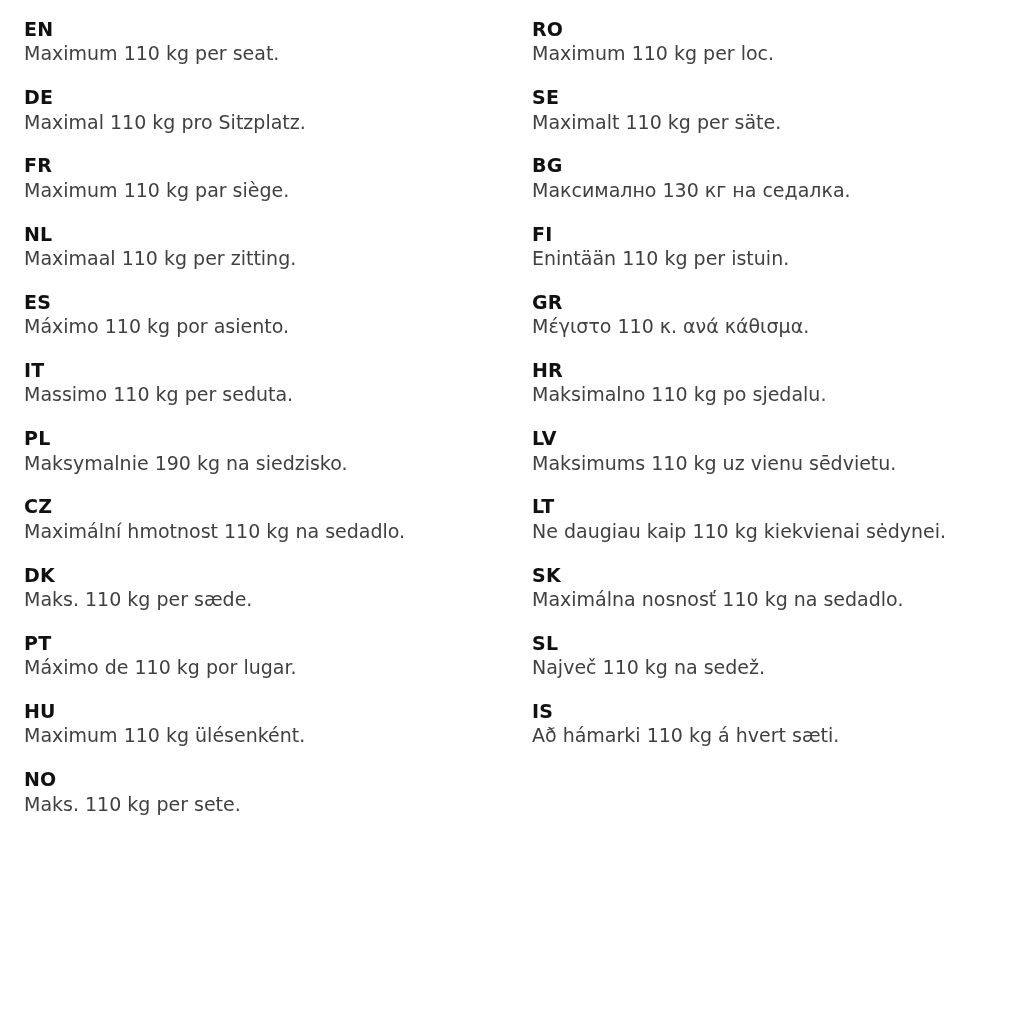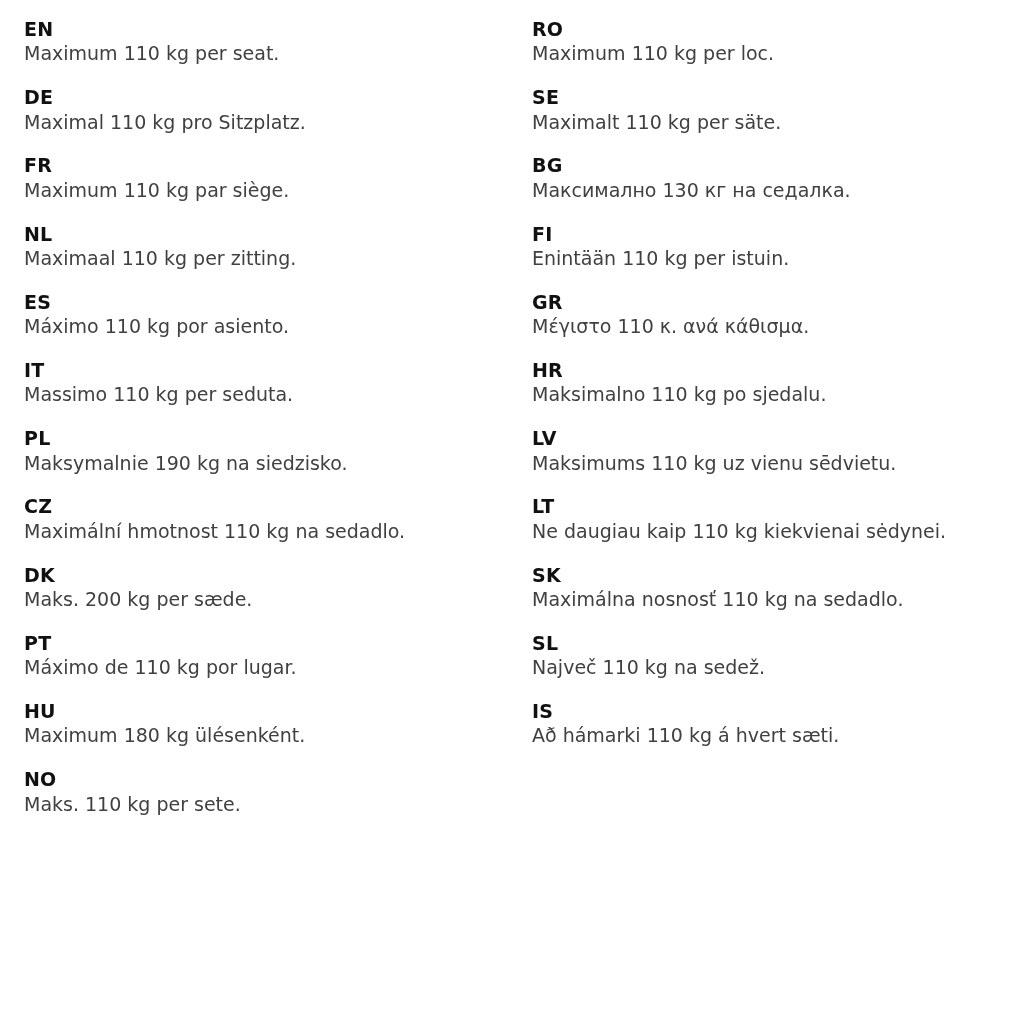--- a/index.html
+++ b/index.html
@@ -90,29 +90,29 @@
     <div class="entry">
       <div class="lang-code">PL</div>
       <div class="lang-text">Maksymalnie 190 kg na siedzisko.</div>
     </div>
     <div class="entry">
       <div class="lang-code">CZ</div>
       <div class="lang-text">Maximální hmotnost 110 kg na sedadlo.</div>
     </div>
     <div class="entry">
       <div class="lang-code">DK</div>
-      <div class="lang-text">Maks. 200 kg per sæde.</div>
+      <div class="lang-text">Maks. 110 kg per sæde.</div>
     </div>
     <div class="entry">
       <div class="lang-code">PT</div>
       <div class="lang-text">Máximo de 110 kg por lugar.</div>
     </div>
     <div class="entry">
       <div class="lang-code">HU</div>
-      <div class="lang-text">Maximum 180 kg ülésenként.</div>
+      <div class="lang-text">Maximum 110 kg ülésenként.</div>
     </div>
     <div class="entry">
       <div class="lang-code">NO</div>
       <div class="lang-text">Maks. 110 kg per sete.</div>
     </div>
   </div>
 
   <div class="column right">
     <div class="entry">
       <div class="lang-code">RO</div>

